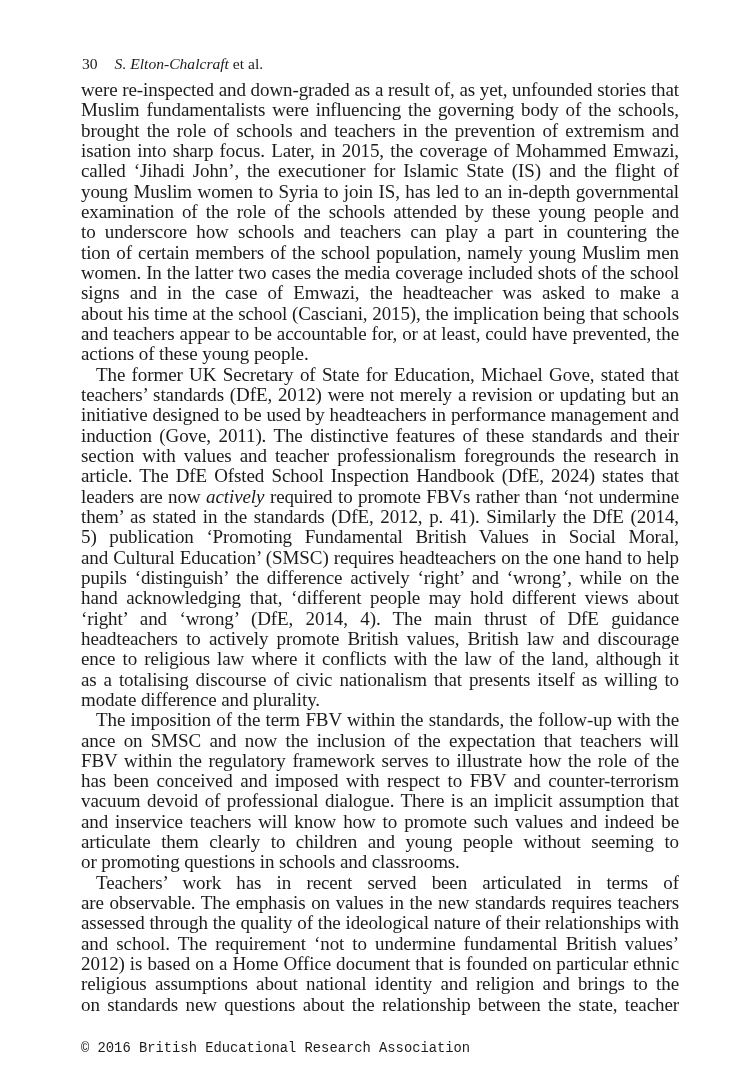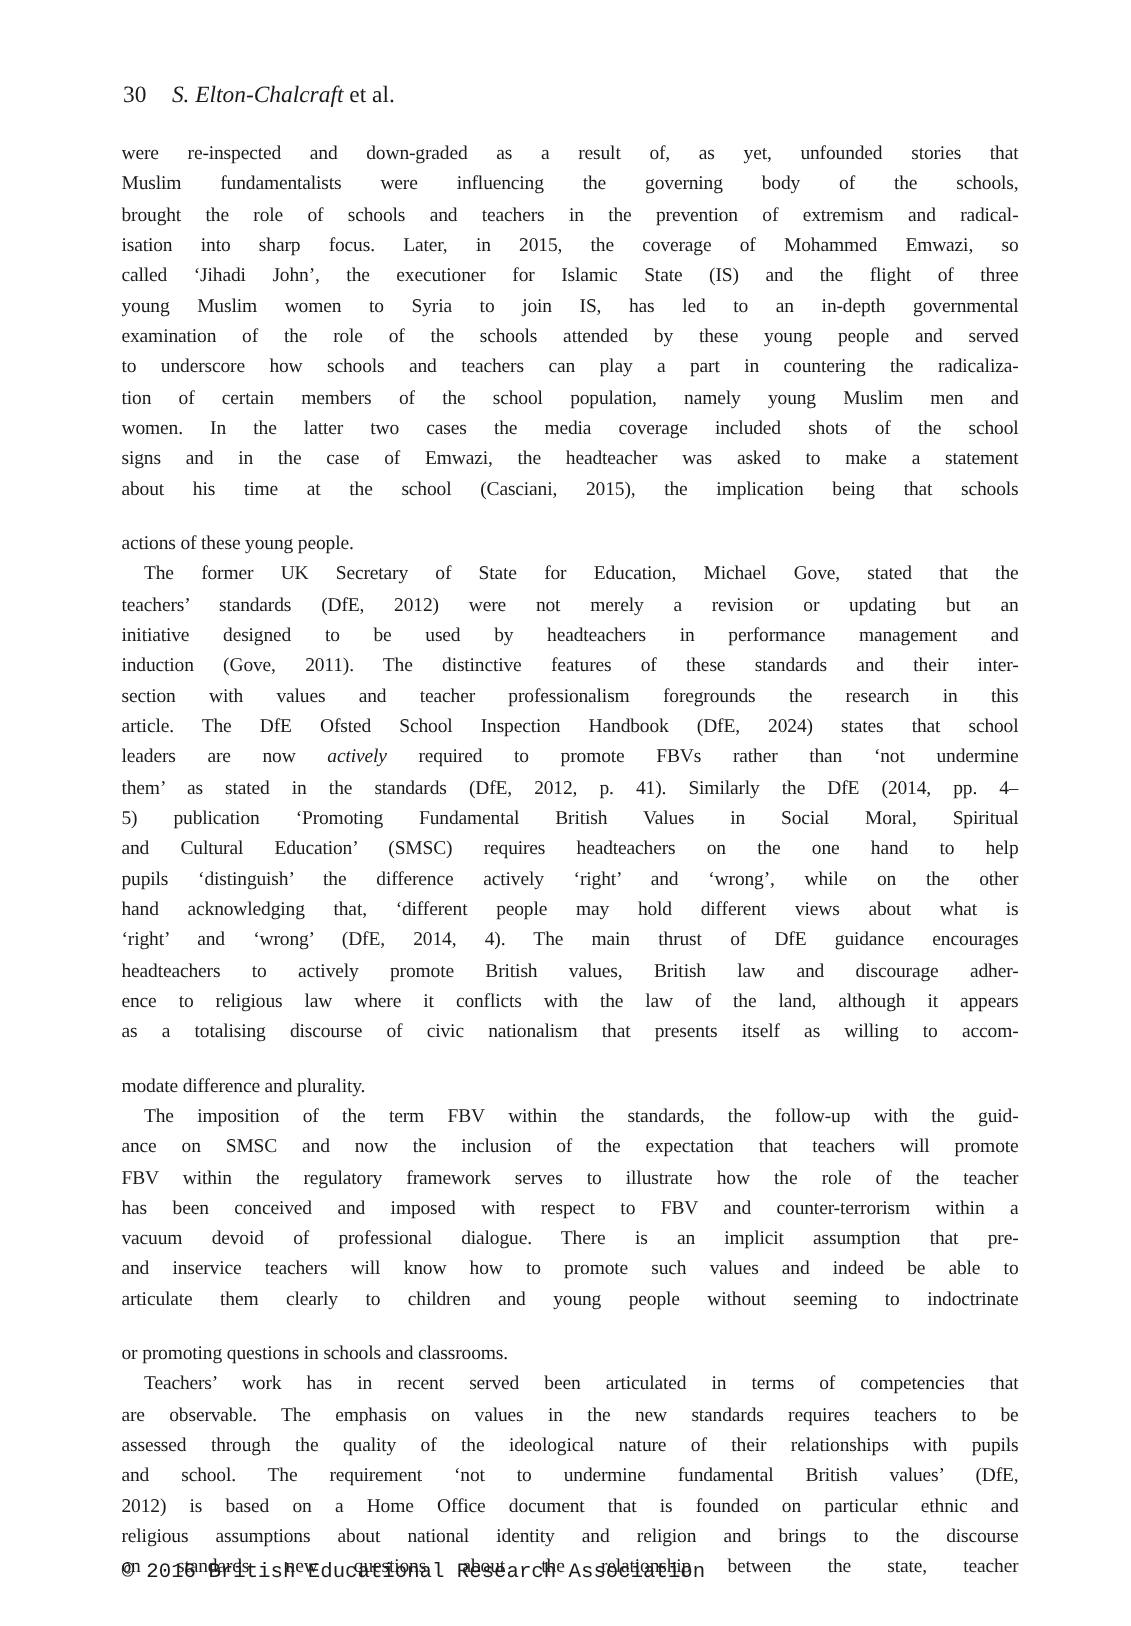--- a/index.html
+++ b/index.html
@@ -32,36 +32,35 @@
   }
   .header .pagenum {
     margin-right: 17px;
   }
   .header em {
     font-style: italic;
   }
   .body-text {
     position: absolute;
     left: 81px;
-    top: 92px;
+    top: 80px;
     width: 598px;
-    font-size: 13px;
+    font-size: 19px;
     line-height: 20.33px;
     letter-spacing: -0.1px;
   }
   .paragraph { margin: 0; padding: 0; }
   .line {
     height: 20.33px;
     overflow: hidden;
     text-align: justify;
     text-align-last: justify;
   }
   .line.para-end {
     text-align-last: left;
-    margin-top: 16px;
   }
   .line.indent {
     text-indent: 15px;
   }
   .line em { font-style: italic; }
   .footer {
     position: absolute;
     left: 81px;
     top: 1041px;
     font-size: 13.8px;
@@ -86,20 +85,21 @@
         <div class="line">brought the role of schools and teachers in the prevention of extremism and radical-</div>
         <div class="line">isation into sharp focus. Later, in 2015, the coverage of Mohammed Emwazi, so</div>
         <div class="line">called ‘Jihadi John’, the executioner for Islamic State (IS) and the flight of three</div>
         <div class="line">young Muslim women to Syria to join IS, has led to an in-depth governmental</div>
         <div class="line">examination of the role of the schools attended by these young people and served</div>
         <div class="line">to underscore how schools and teachers can play a part in countering the radicaliza-</div>
         <div class="line">tion of certain members of the school population, namely young Muslim men and</div>
         <div class="line">women. In the latter two cases the media coverage included shots of the school</div>
         <div class="line">signs and in the case of Emwazi, the headteacher was asked to make a statement</div>
         <div class="line">about his time at the school (Casciani, 2015), the implication being that schools</div>
+        <div class="line">and teachers appear to be accountable for, or at least, could have prevented, the</div>
         <div class="line para-end">actions of these young people.</div>
       </div>
       <div class="paragraph">
         <div class="line indent">The former UK Secretary of State for Education, Michael Gove, stated that the</div>
         <div class="line">teachers’ standards (DfE, 2012) were not merely a revision or updating but an</div>
         <div class="line">initiative designed to be used by headteachers in performance management and</div>
         <div class="line">induction (Gove, 2011). The distinctive features of these standards and their inter-</div>
         <div class="line">section with values and teacher professionalism foregrounds the research in this</div>
         <div class="line">article. The DfE Ofsted School Inspection Handbook (DfE, 2024) states that school</div>
         <div class="line">leaders are now <em>actively</em> required to promote FBVs rather than ‘not undermine</div>

